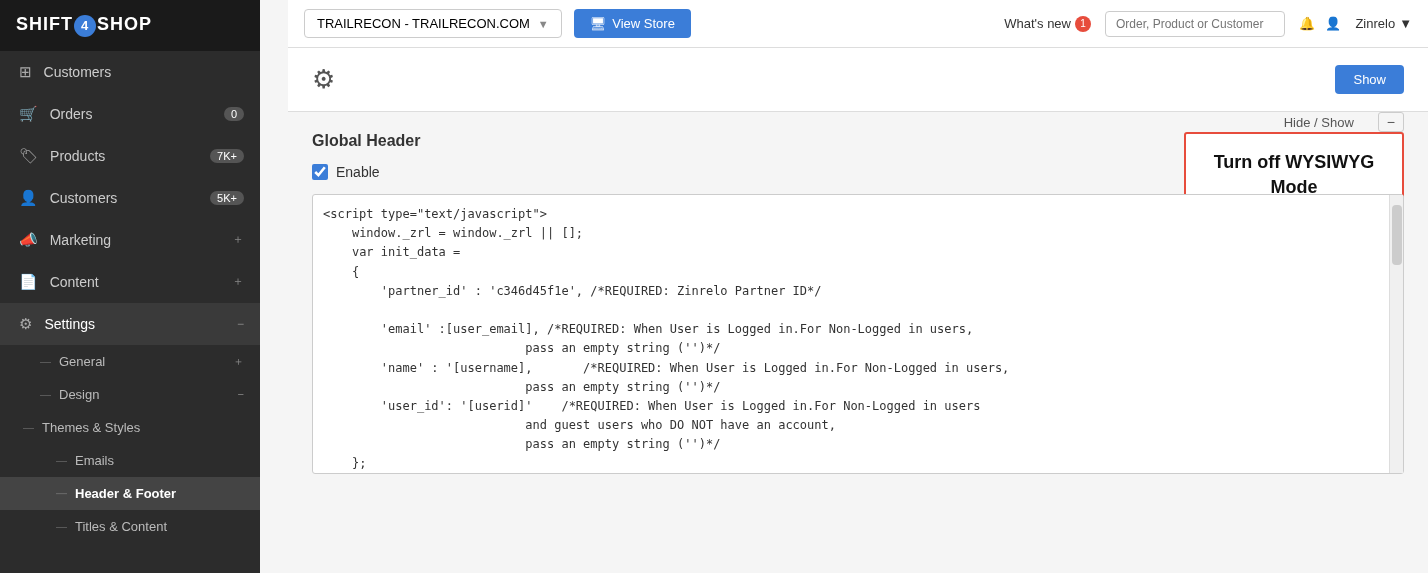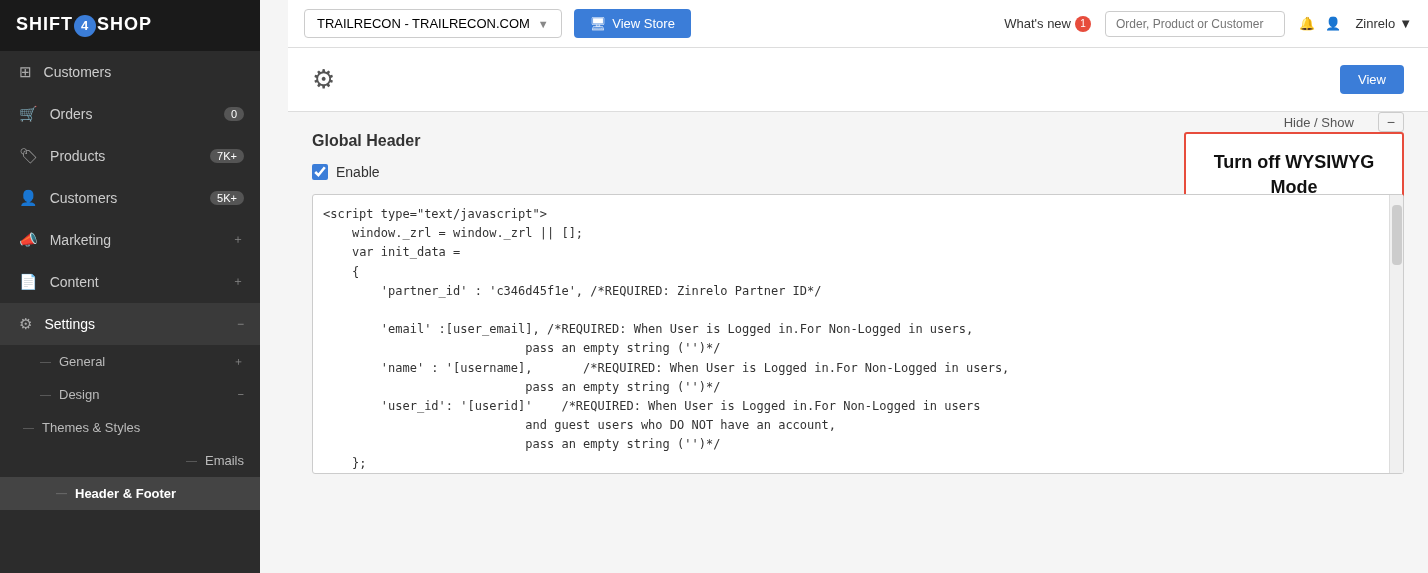--- a/index.html
+++ b/index.html
@@ -367,28 +367,31 @@
 
     <div class="sub-nav-item">
       <span>Design</span>
       <span class="expand-icon" style="margin-left:auto;font-size:11px;color:#888">−</span>
     </div>
 
     <div class="sub-nav-item" style="padding-left:23px;">
       <span>Themes &amp; Styles</span>
     </div>
 
-    <div class="sub-nav-item" style="padding-left:56px;justify-content:flex-end;">
+    <div class="sub-nav-item" style="padding-left:56px;">
       <span>Emails</span>
     </div>
 
     <div class="sub-nav-item active" style="padding-left:56px;">
       <span>Header &amp; Footer</span>
     </div>
 
+    <div class="sub-nav-item" style="padding-left:56px;">
+      <span>Titles &amp; Content</span>
+    </div>
 
   </div>
 </nav>
 
 <div class="main">
 
   <div class="topbar">
     <div class="store-selector">
       <span>TRAILRECON - TRAILRECON.COM</span>
       <span class="arrow">▼</span>
@@ -410,21 +413,21 @@
       <div class="topbar-user">
         <span>Zinrelo</span>
         <span>▼</span>
       </div>
     </div>
   </div>
 
   <div class="page-header">
     <span class="page-header-icon">⚙</span>
     <div class="page-header-actions">
-      <button class="btn-save">View</button>
+      <button class="btn-save">Show</button>
     </div>
   </div>
 
   <div class="content-area">
 
     <div class="right-panel">
       <div class="hide-show-row">
         <span class="hide-show-label">Hide / Show</span>
         <button class="minimize-btn">−</button>
       </div>

